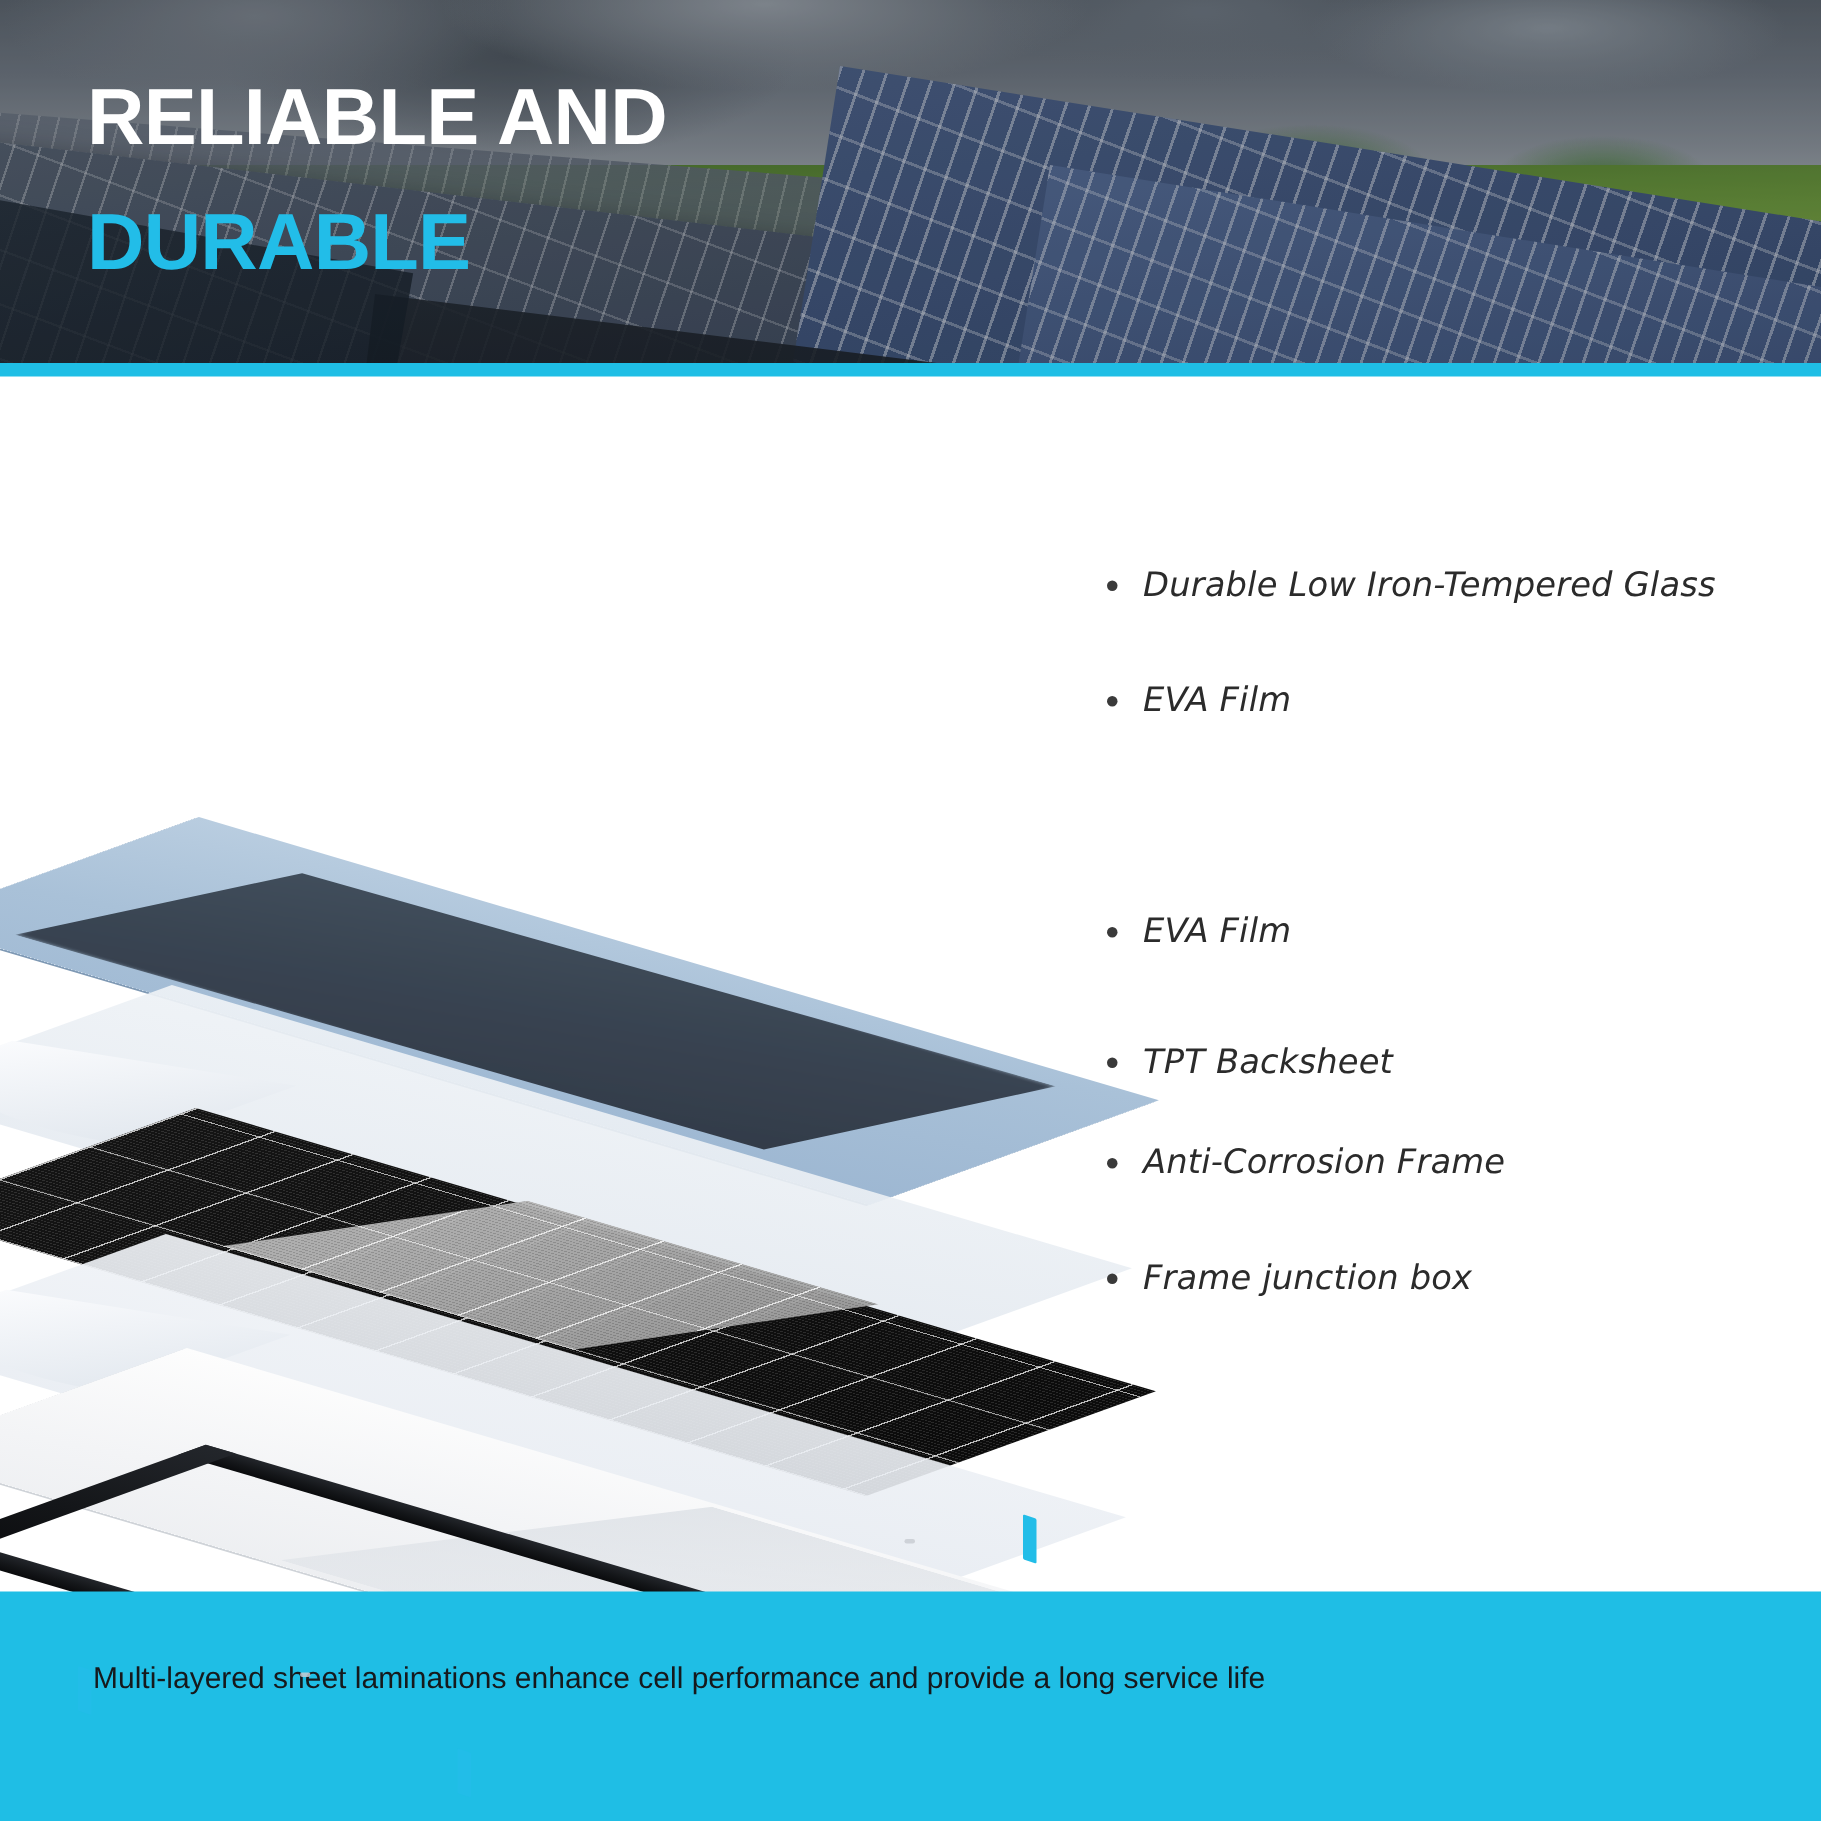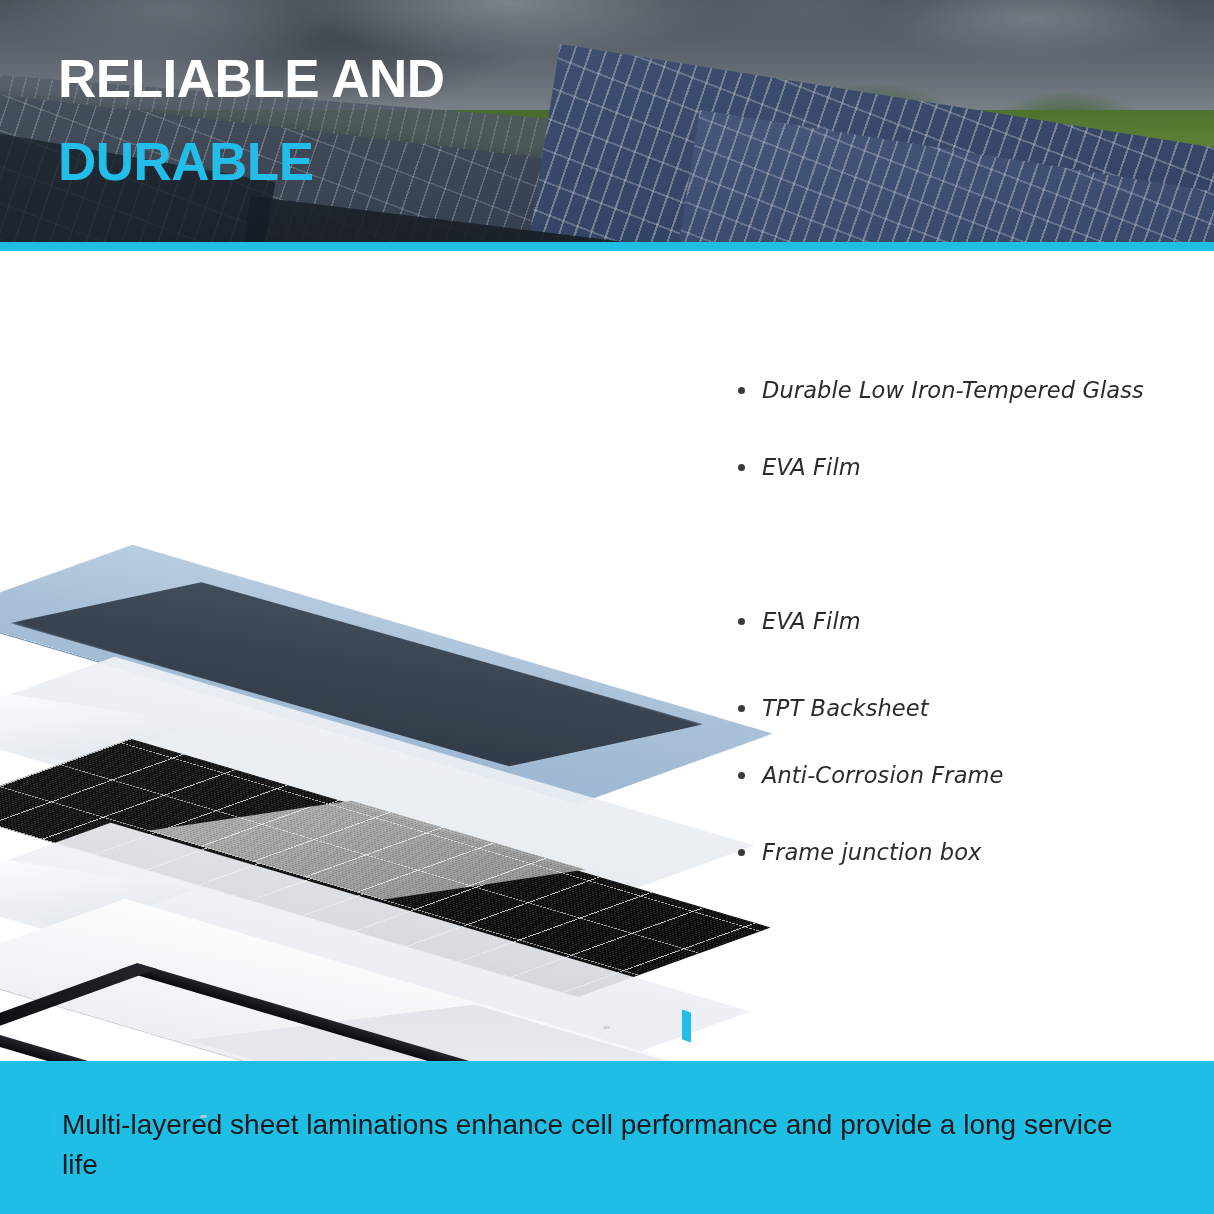--- a/index.html
+++ b/index.html
@@ -259,21 +259,21 @@
     letter-spacing:.1px; white-space:nowrap;
   }
 
   
   .footer {
     position:absolute; left:0; top:1061px; width:1214px; height:153px;
     background:#1fbee5;
   }
   .footer-text {
     position:absolute; left:62px; top:44px; width:1090px;
-    font-size:28px; line-height:1.42; color:#16191c;
+    font-size:20px; line-height:1.42; color:#16191c;
     font-family:"Liberation Sans","DejaVu Sans",sans-serif;
   }
 </style>
 </head>
 <body>
 
 <div class="page">
 
   <div class="hero">
     <div class="hero-photo">

